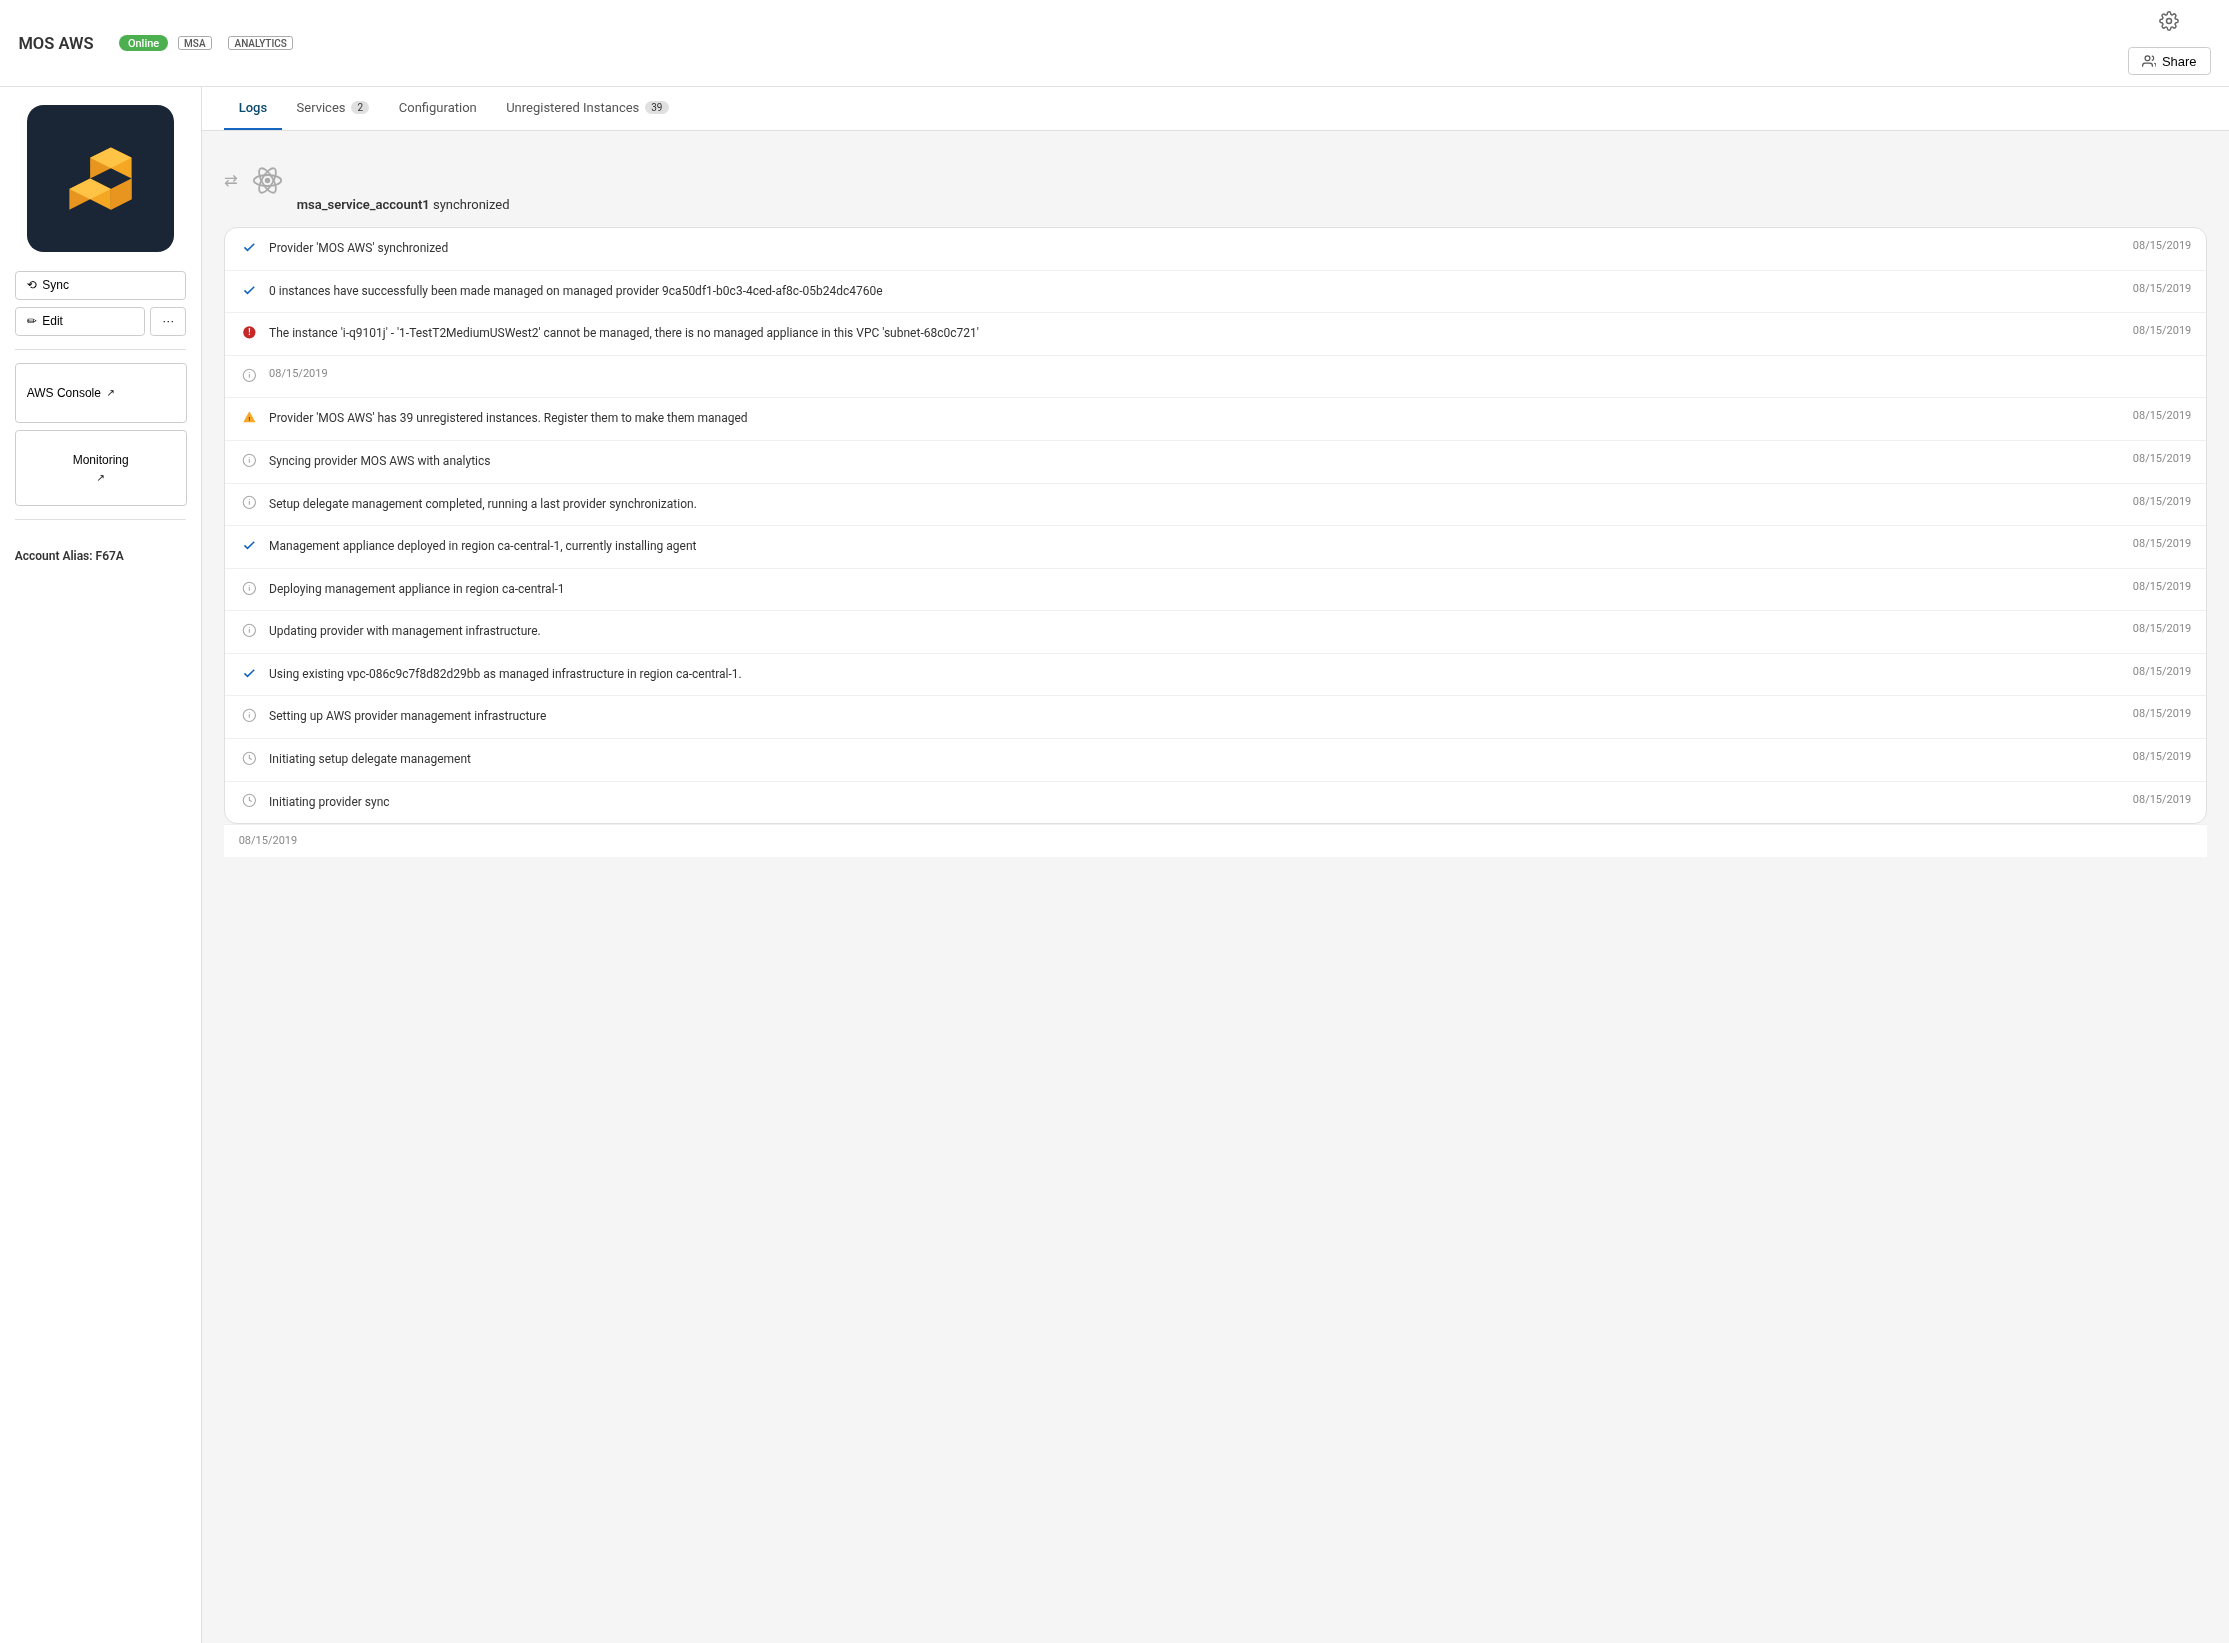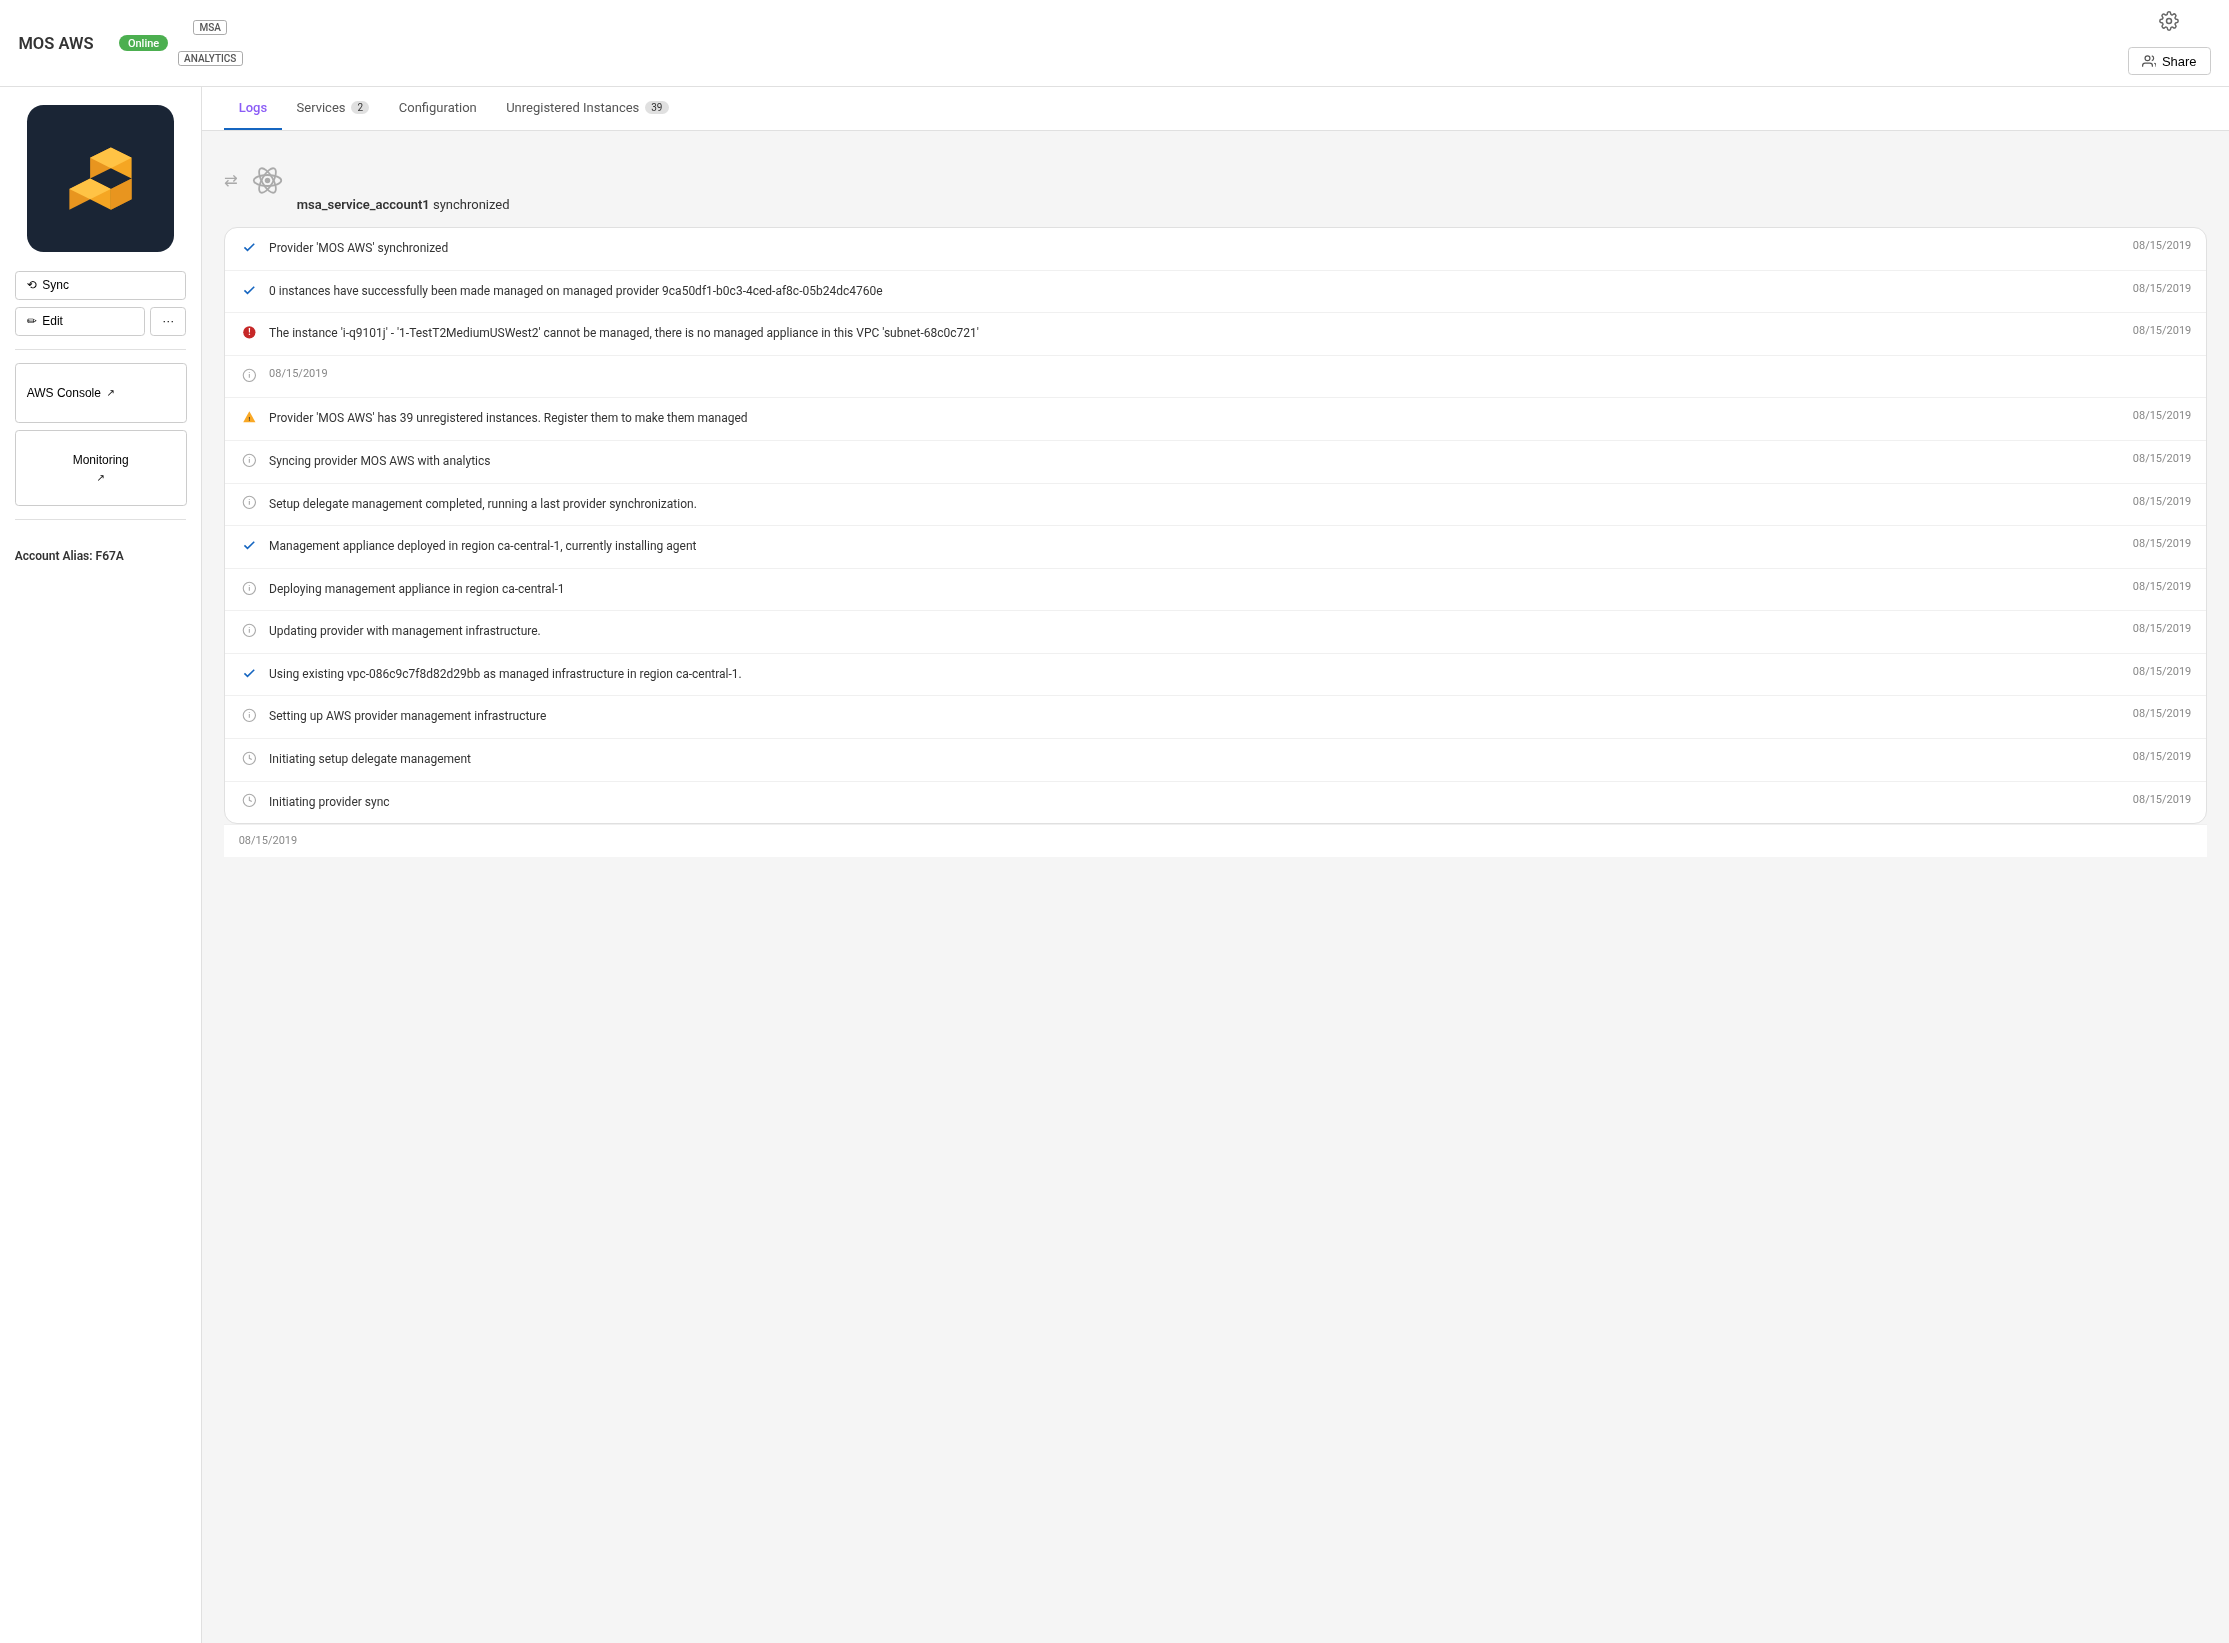--- a/index.html
+++ b/index.html
@@ -25,21 +25,21 @@
       margin-left: 16px;
     }
     .tag {
       border: 0.9px solid #aaa;
       border-radius: 2.8px;
       padding: 0.9px 5.5px;
       font-size: 10px;
       font-weight: 500;
       color: #555;
     }
-    .header-tags { display: flex; gap: 16px; align-items: center; flex-direction: column; }
+    .header-tags { display: flex; gap: 16px; align-items: center; }
     .header-actions { display: flex; align-items: center; gap: 11px; flex-direction: column; }
     .gear-btn {
       background: none;
       border: none;
       cursor: pointer;
       color: #666;
       font-size: 18.4px;
     }
     .share-btn {
       border: 0.9px solid #ccc;
@@ -121,21 +121,21 @@
       cursor: pointer;
       font-size: 13px;
       color: #555;
       border-bottom: 2.8px solid transparent;
       display: flex;
       align-items: center;
       gap: 5.5px;
       white-space: nowrap;
     }
     .tab.active {
-      color: #8b5cf6;
+      color: #0c4a6e;
       border-bottom: 2.8px solid #1565c0;
       font-weight: 500;
       text-align: center;
     }
     .tab-badge {
       background: #e0e0e0;
       border-radius: 9.2px;
       padding: 0.9px 6.4px;
       font-size: 10px;
       color: #333;

